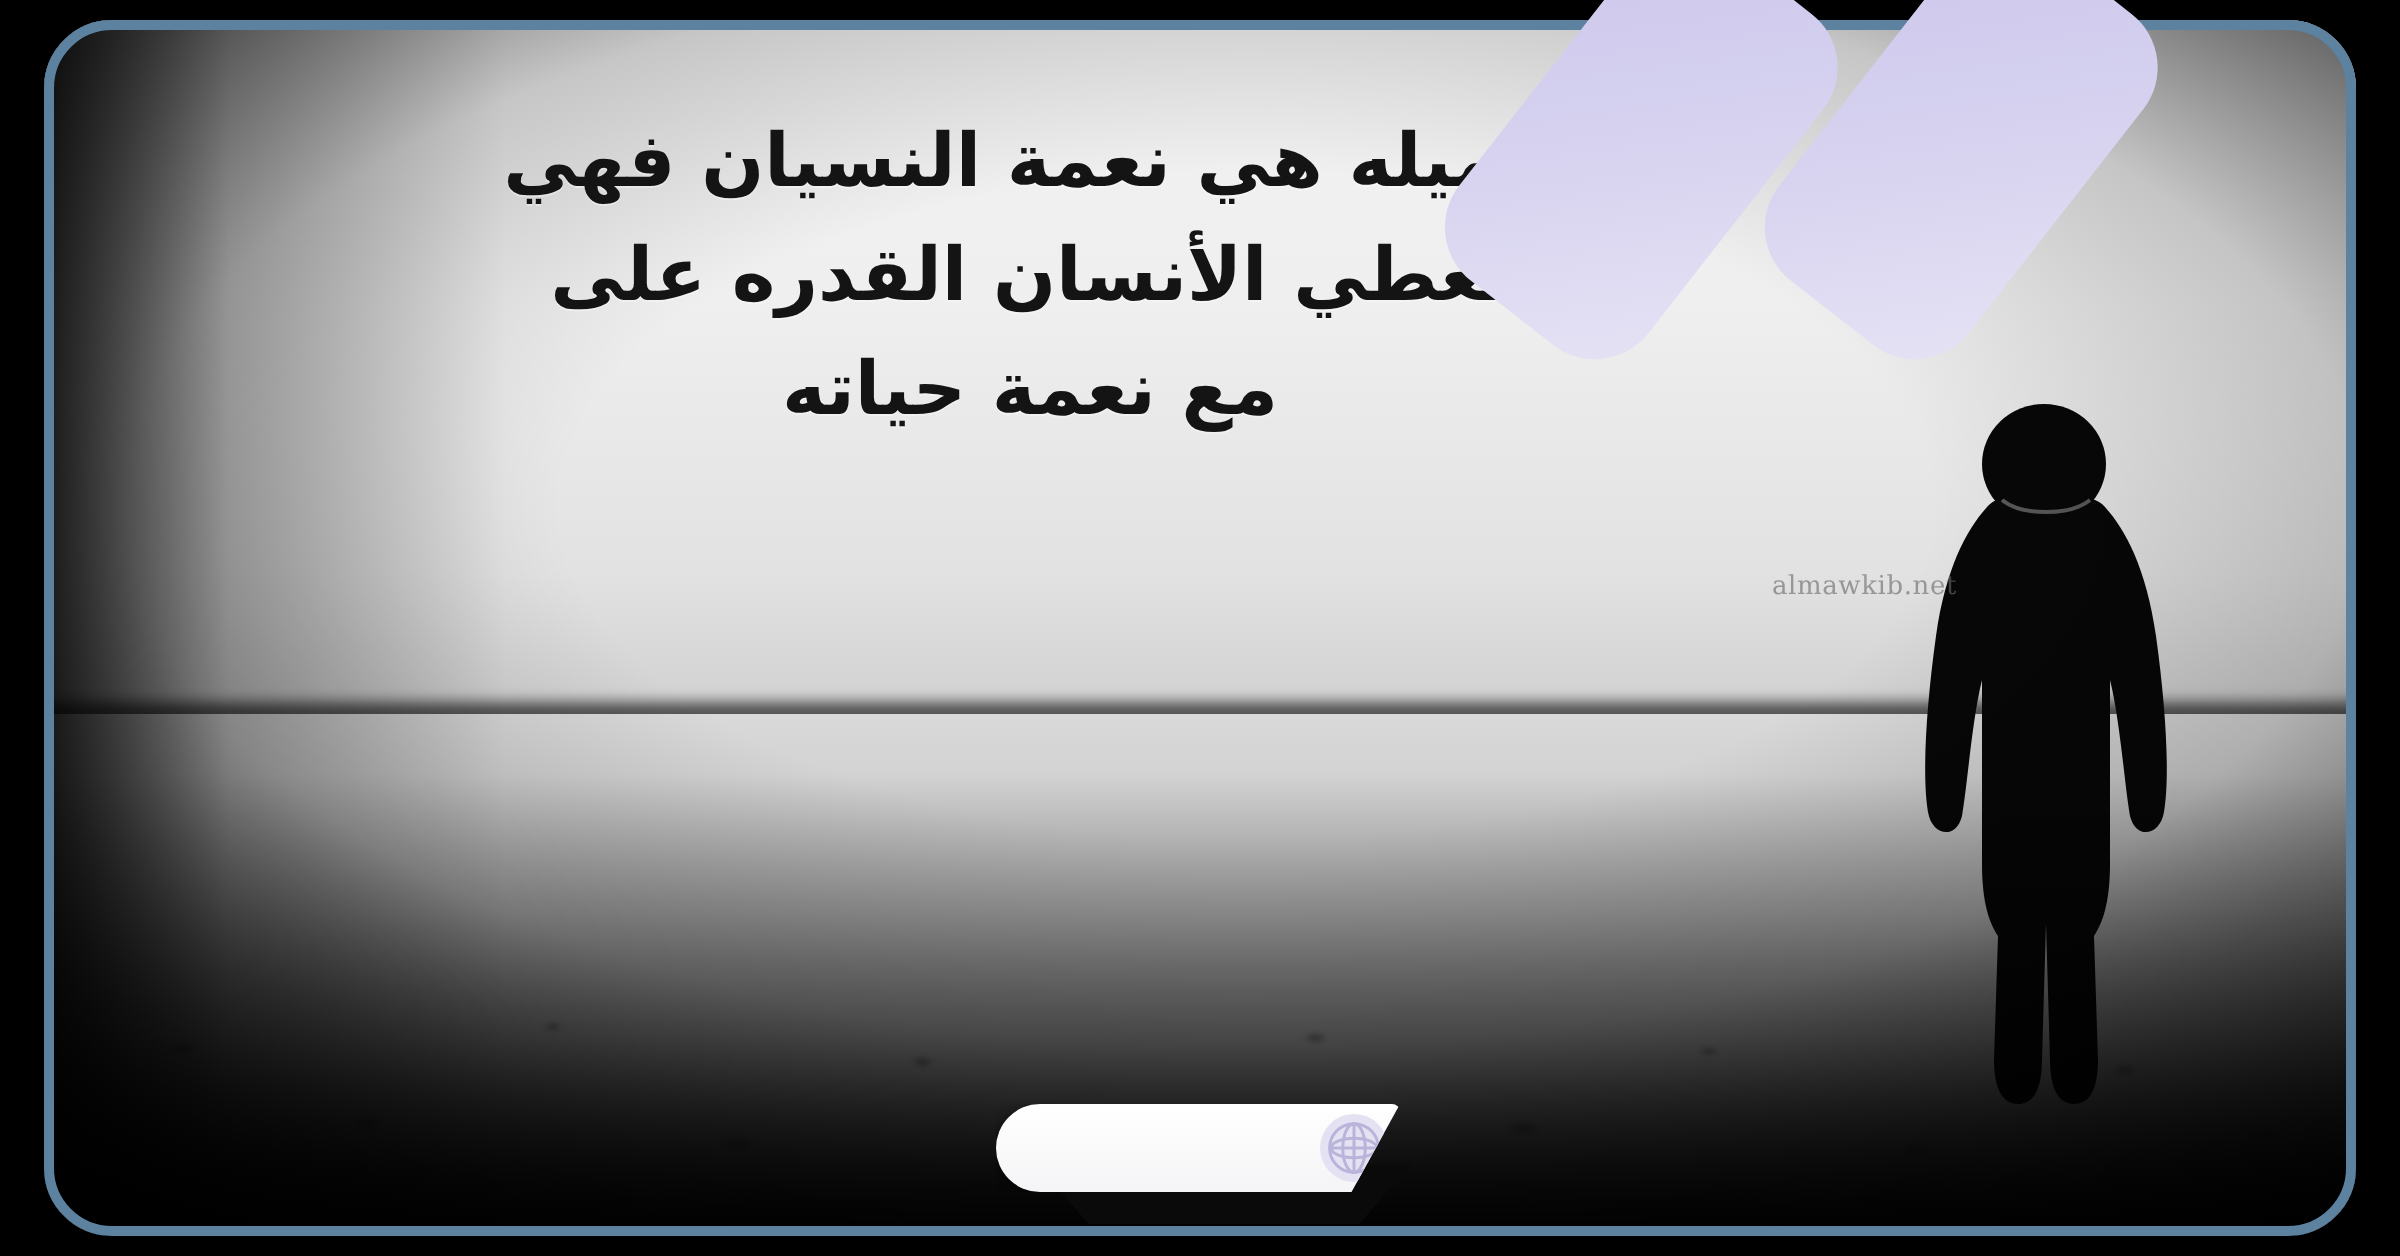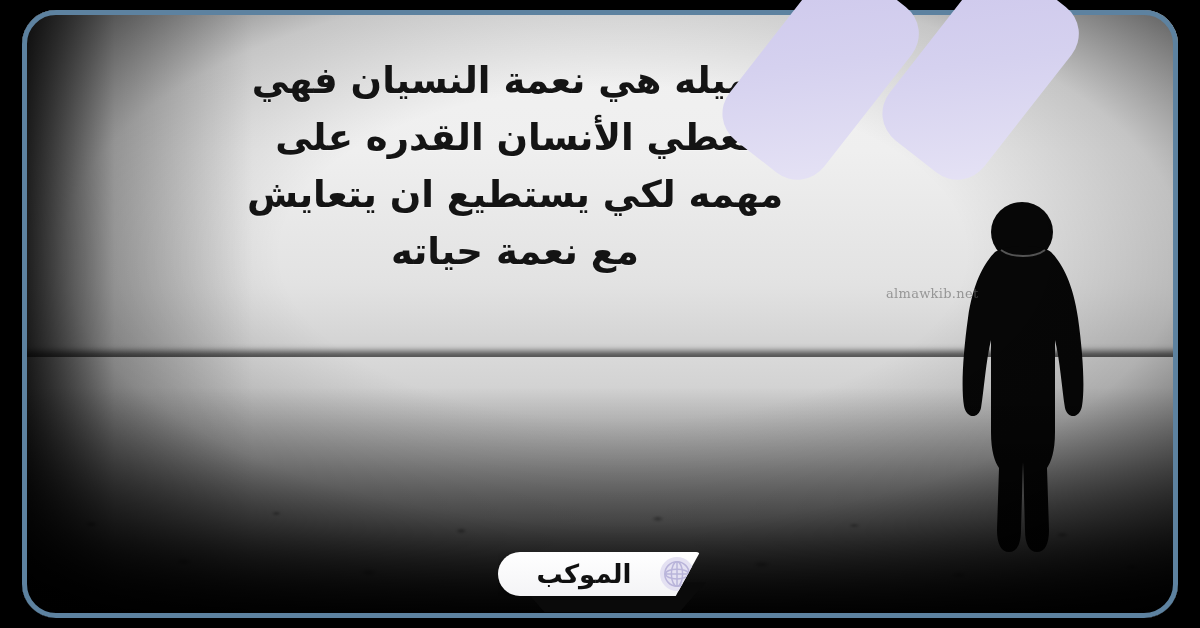--- a/index.html
+++ b/index.html
@@ -174,21 +174,20 @@
     </svg>
 
     <div class="vignette"></div>
   </div>
 
   <div class="frame"></div>
 
   <div class="quote">
     <div class="quote-line">جميله هي نعمة النسيان فهي</div>
     <div class="quote-line">تعطي الأنسان القدره على</div>
-    <div class="quote-line">مهمه لكي يستطيع ان يتعايش</div>
     <div class="quote-line short">مع نعمة حياته</div>
   </div>
 
   <div class="watermark">almawkib.net</div>
 
   <div class="accent-bars">
     <div class="bar bar-1"></div>
     <div class="bar bar-2"></div>
   </div>
 
@@ -199,17 +198,16 @@
         <svg width="30" height="30" viewBox="0 0 32 32" aria-hidden="true">
           <g fill="none" stroke="#b9b4da" stroke-width="1.6">
             <circle cx="16" cy="16" r="13"></circle>
             <ellipse cx="16" cy="16" rx="6" ry="13"></ellipse>
             <ellipse cx="16" cy="16" rx="12.2" ry="5.2"></ellipse>
             <line x1="3" y1="16" x2="29" y2="16"></line>
             <line x1="16" y1="3" x2="16" y2="29"></line>
           </g>
         </svg>
       </span>
-      <span class="badge-label">الموكب</span>
     </div>
   </div>
 
 </div>
 
 </body></html>

